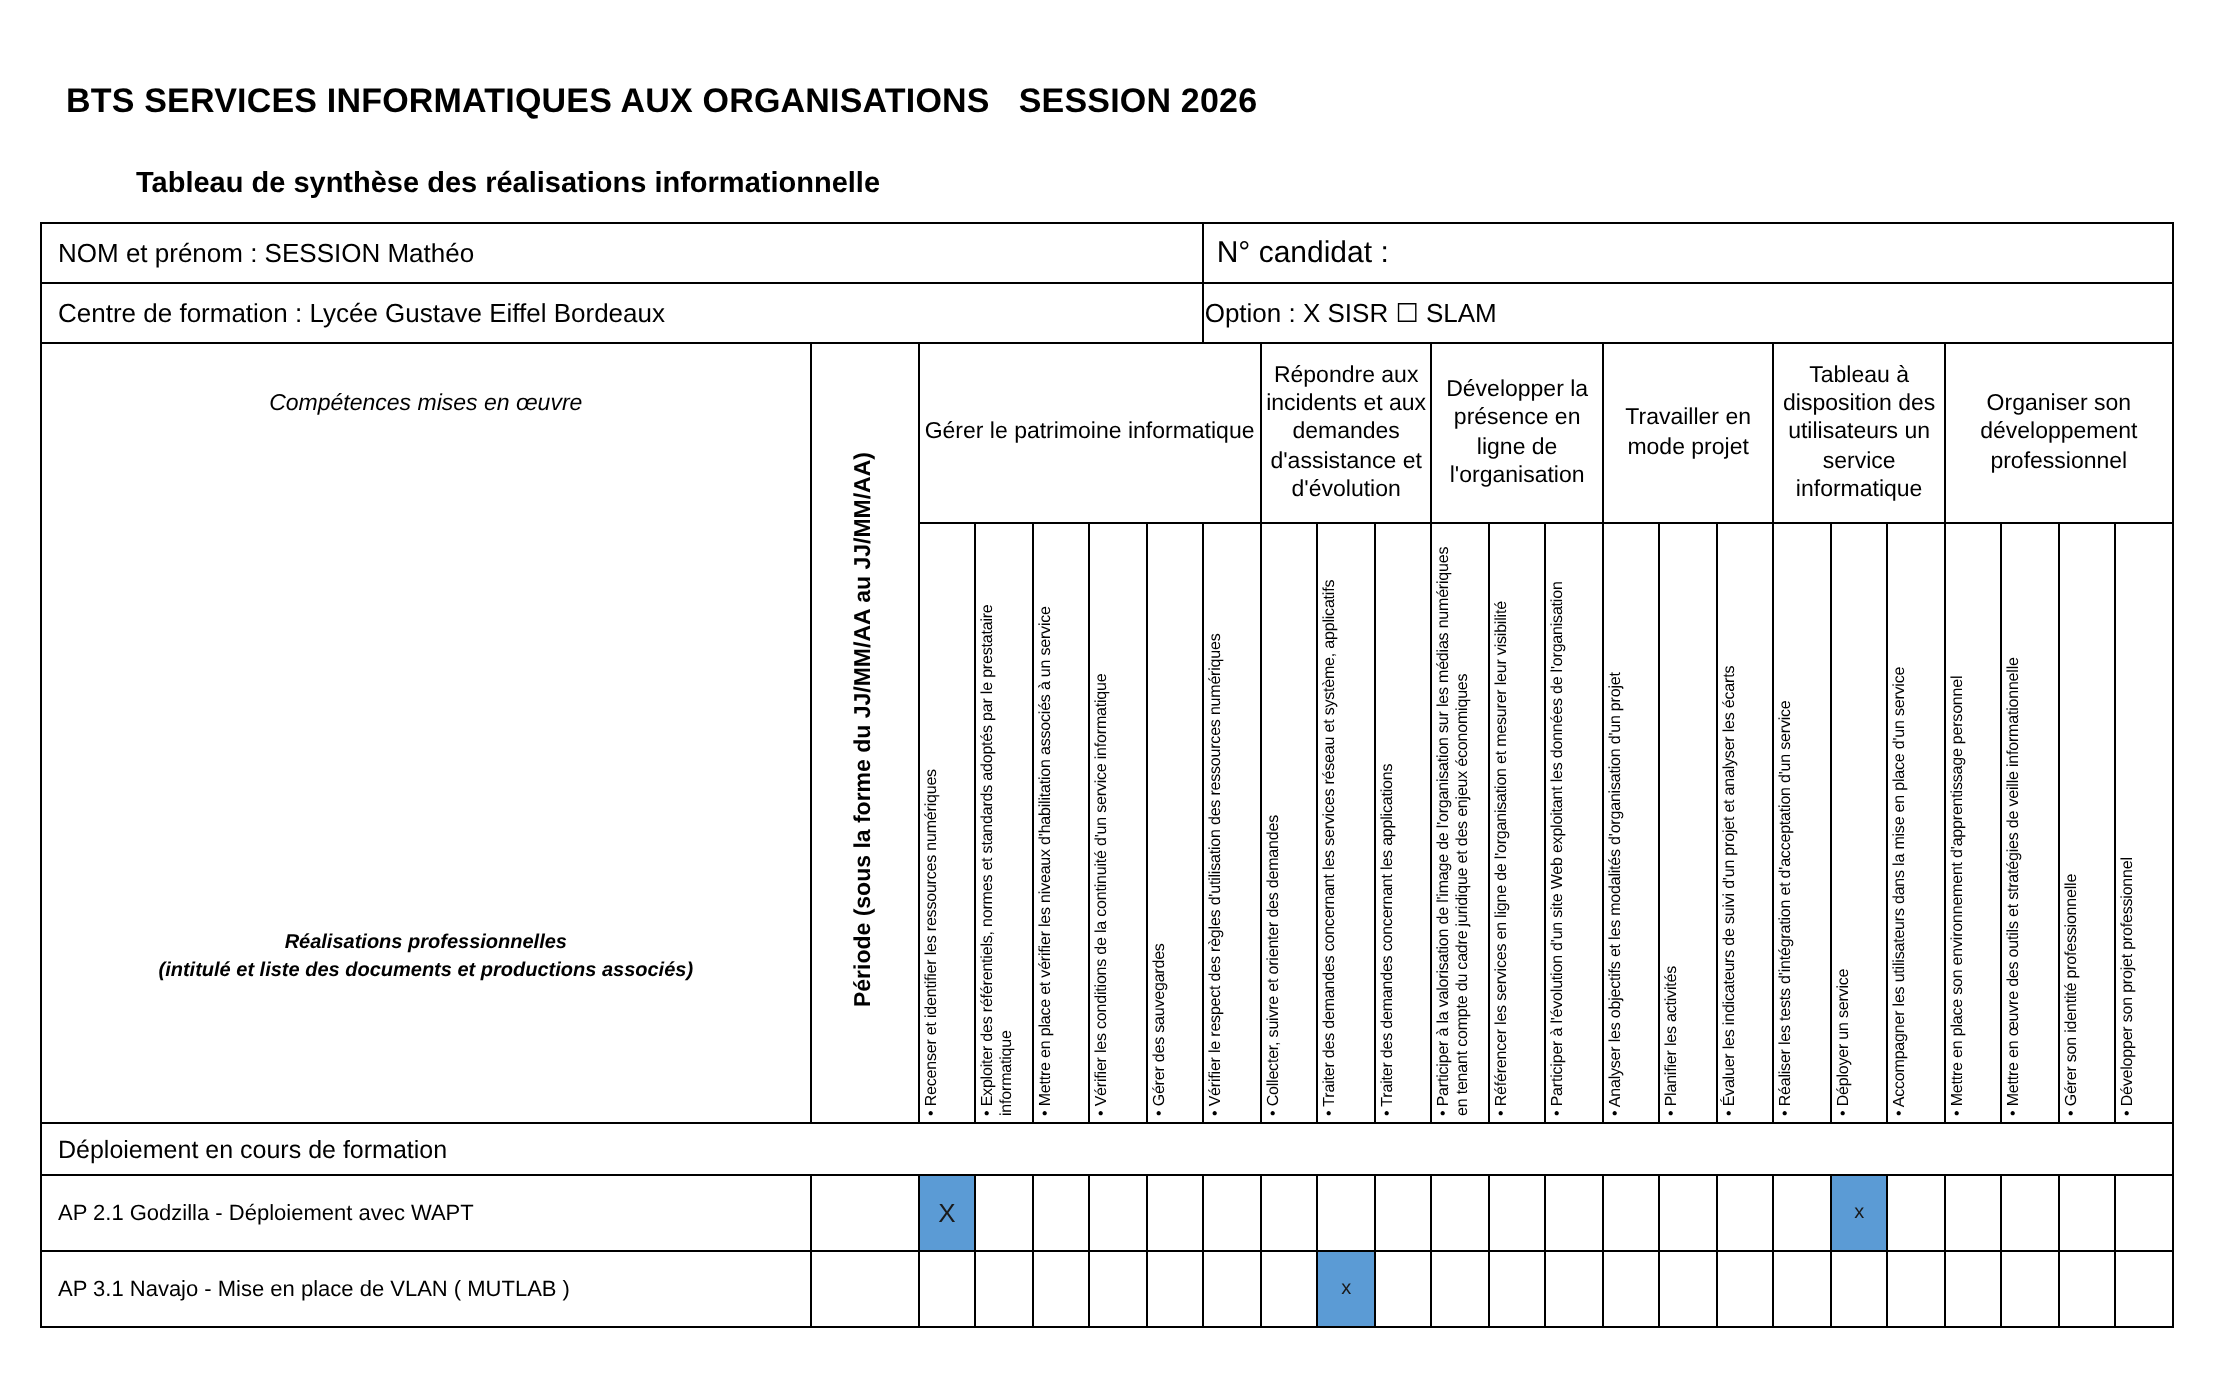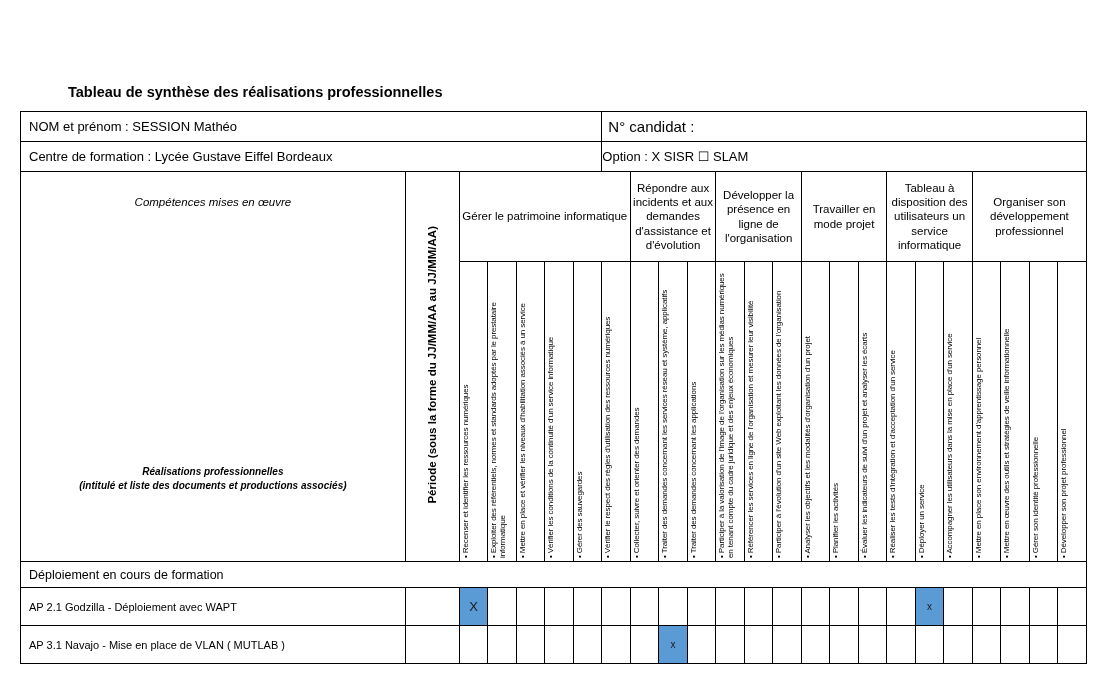--- a/index.html
+++ b/index.html
@@ -134,21 +134,22 @@
     color: #1a1a1a;
   }
   .mark.on { background: #5B9BD5; }
   .mark.small { font-size: 10px; }
 </style>
 </head>
 <body>
 
 <div class="page">
 
-  <div class="doc-subtitle">Tableau de synthèse des réalisations professionnelles</div>
+  <div class="doc-title">BTS SERVICES INFORMATIQUES AUX ORGANISATIONS   SESSION 2026</div>
+  <div class="doc-subtitle">Tableau de synthèse des réalisations informationnelle</div>
 
   <table class="main">
     <colgroup id="colgroup-main">
         <col style="width: 378px;">
         <col style="width: 53px;">
         <col style="width: 28px;">
         <col style="width: 28px;">
         <col style="width: 28px;">
         <col style="width: 28px;">
         <col style="width: 28px;">

